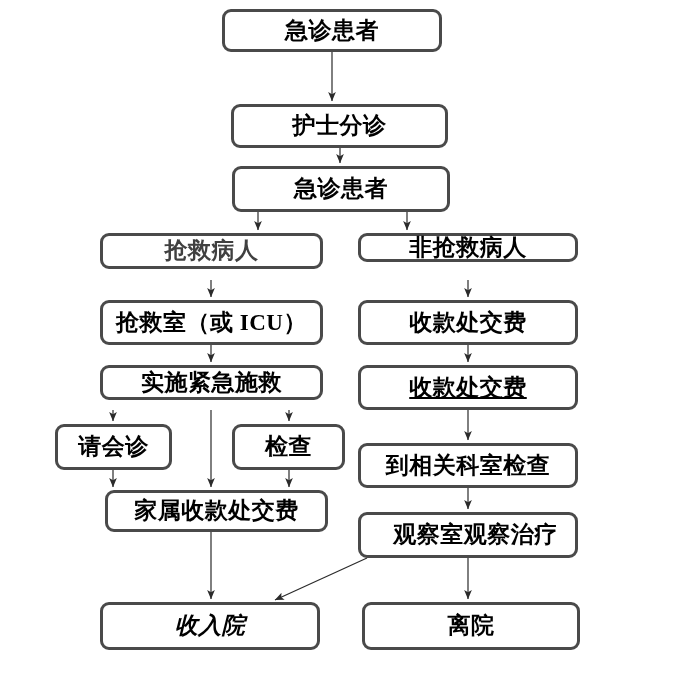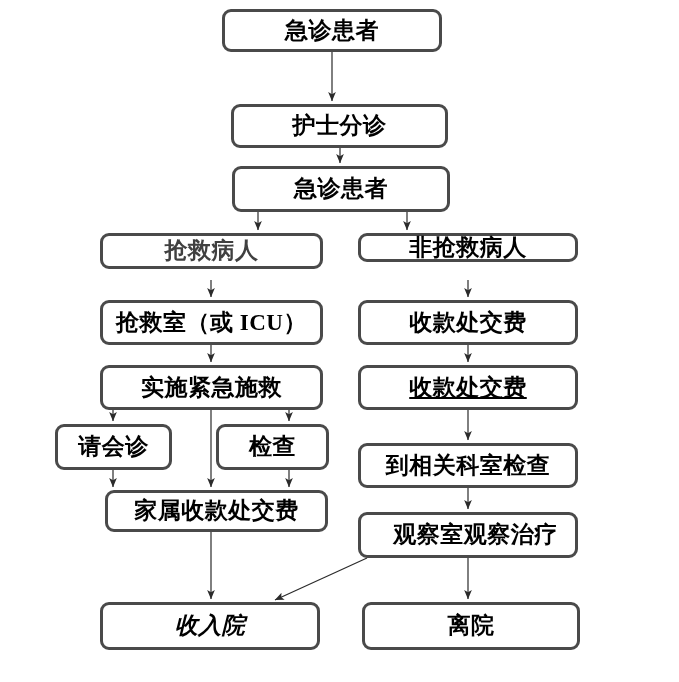--- a/index.html
+++ b/index.html
@@ -76,23 +76,23 @@
       </g>
   </svg>
 
   <div class="node" style="left: 222px; top: 9px; width: 220px; height: 43px; border-color: rgb(74, 74, 74); background: rgb(255, 255, 255); color: rgb(0, 0, 0);">急诊患者</div>
   <div class="node" style="left: 231px; top: 104px; width: 217px; height: 44px; border-color: rgb(74, 74, 74); background: rgb(255, 255, 255); color: rgb(0, 0, 0);">护士分诊</div>
   <div class="node" style="left: 232px; top: 166px; width: 218px; height: 46px; border-color: rgb(74, 74, 74); background: rgb(255, 255, 255); color: rgb(0, 0, 0);">急诊患者</div>
   <div class="node" style="left: 100px; top: 233px; width: 223px; height: 36px; border-color: rgb(74, 74, 74); background: rgb(255, 255, 255); color: #404040;">抢救病人</div>
   <div class="node" style="left: 358px; top: 233px; width: 220px; height: 29px; border-color: rgb(74, 74, 74); background: rgb(255, 255, 255); color: rgb(0, 0, 0);">非抢救病人</div>
   <div class="node" style="left: 100px; top: 300px; width: 223px; height: 45px; border-color: rgb(74, 74, 74); background: rgb(255, 255, 255); color: rgb(0, 0, 0);">抢救室（或 ICU）</div>
   <div class="node" style="left: 358px; top: 300px; width: 220px; height: 45px; border-color: rgb(74, 74, 74); background: rgb(255, 255, 255); color: rgb(0, 0, 0);">收款处交费</div>
-  <div class="node" style="left: 100px; top: 365px; width: 223px; height: 45px; border-color: rgb(74, 74, 74); background: rgb(255, 255, 255); color: rgb(0, 0, 0);">实施紧急施救</div>
+  <div class="node" style="left: 100px; top: 365px; width: 223px; height: 35px; border-color: rgb(74, 74, 74); background: rgb(255, 255, 255); color: rgb(0, 0, 0);">实施紧急施救</div>
   <div class="node" style="left: 358px; top: 365px; width: 220px; height: 45px; border-color: rgb(74, 74, 74); background: rgb(255, 255, 255); color: rgb(0, 0, 0); text-decoration: underline;">收款处交费</div>
   <div class="node" style="left: 55px; top: 424px; width: 117px; height: 46px; border-color: rgb(74, 74, 74); background: rgb(255, 255, 255); color: rgb(0, 0, 0);">请会诊</div>
-  <div class="node" style="left: 216px; top: 424px; width: 113px; height: 46px; border-color: rgb(74, 74, 74); background: rgb(255, 255, 255); color: rgb(0, 0, 0);">检查</div>
+  <div class="node" style="left: 232px; top: 424px; width: 113px; height: 46px; border-color: rgb(74, 74, 74); background: rgb(255, 255, 255); color: rgb(0, 0, 0);">检查</div>
   <div class="node" style="left: 358px; top: 443px; width: 220px; height: 45px; border-color: rgb(74, 74, 74); background: rgb(255, 255, 255); color: rgb(0, 0, 0);">到相关科室检查</div>
   <div class="node" style="left: 105px; top: 490px; width: 223px; height: 42px; border-color: rgb(74, 74, 74); background: rgb(255, 255, 255); color: rgb(0, 0, 0);">家属收款处交费</div>
   <div class="node" style="left: 358px; top: 512px; width: 220px; height: 46px; border-color: rgb(74, 74, 74); background: rgb(255, 255, 255); color: rgb(0, 0, 0); padding-left: 15px;">观察室观察治疗</div>
   <div class="node" style="left: 100px; top: 602px; width: 220px; height: 48px; border-color: rgb(74, 74, 74); background: rgb(255, 255, 255); color: rgb(0, 0, 0); font-style: italic;">收入院</div>
   <div class="node" style="left: 362px; top: 602px; width: 218px; height: 48px; border-color: rgb(74, 74, 74); background: rgb(255, 255, 255); color: rgb(0, 0, 0);">离院</div>
 
 </div>
 
 </body></html>

